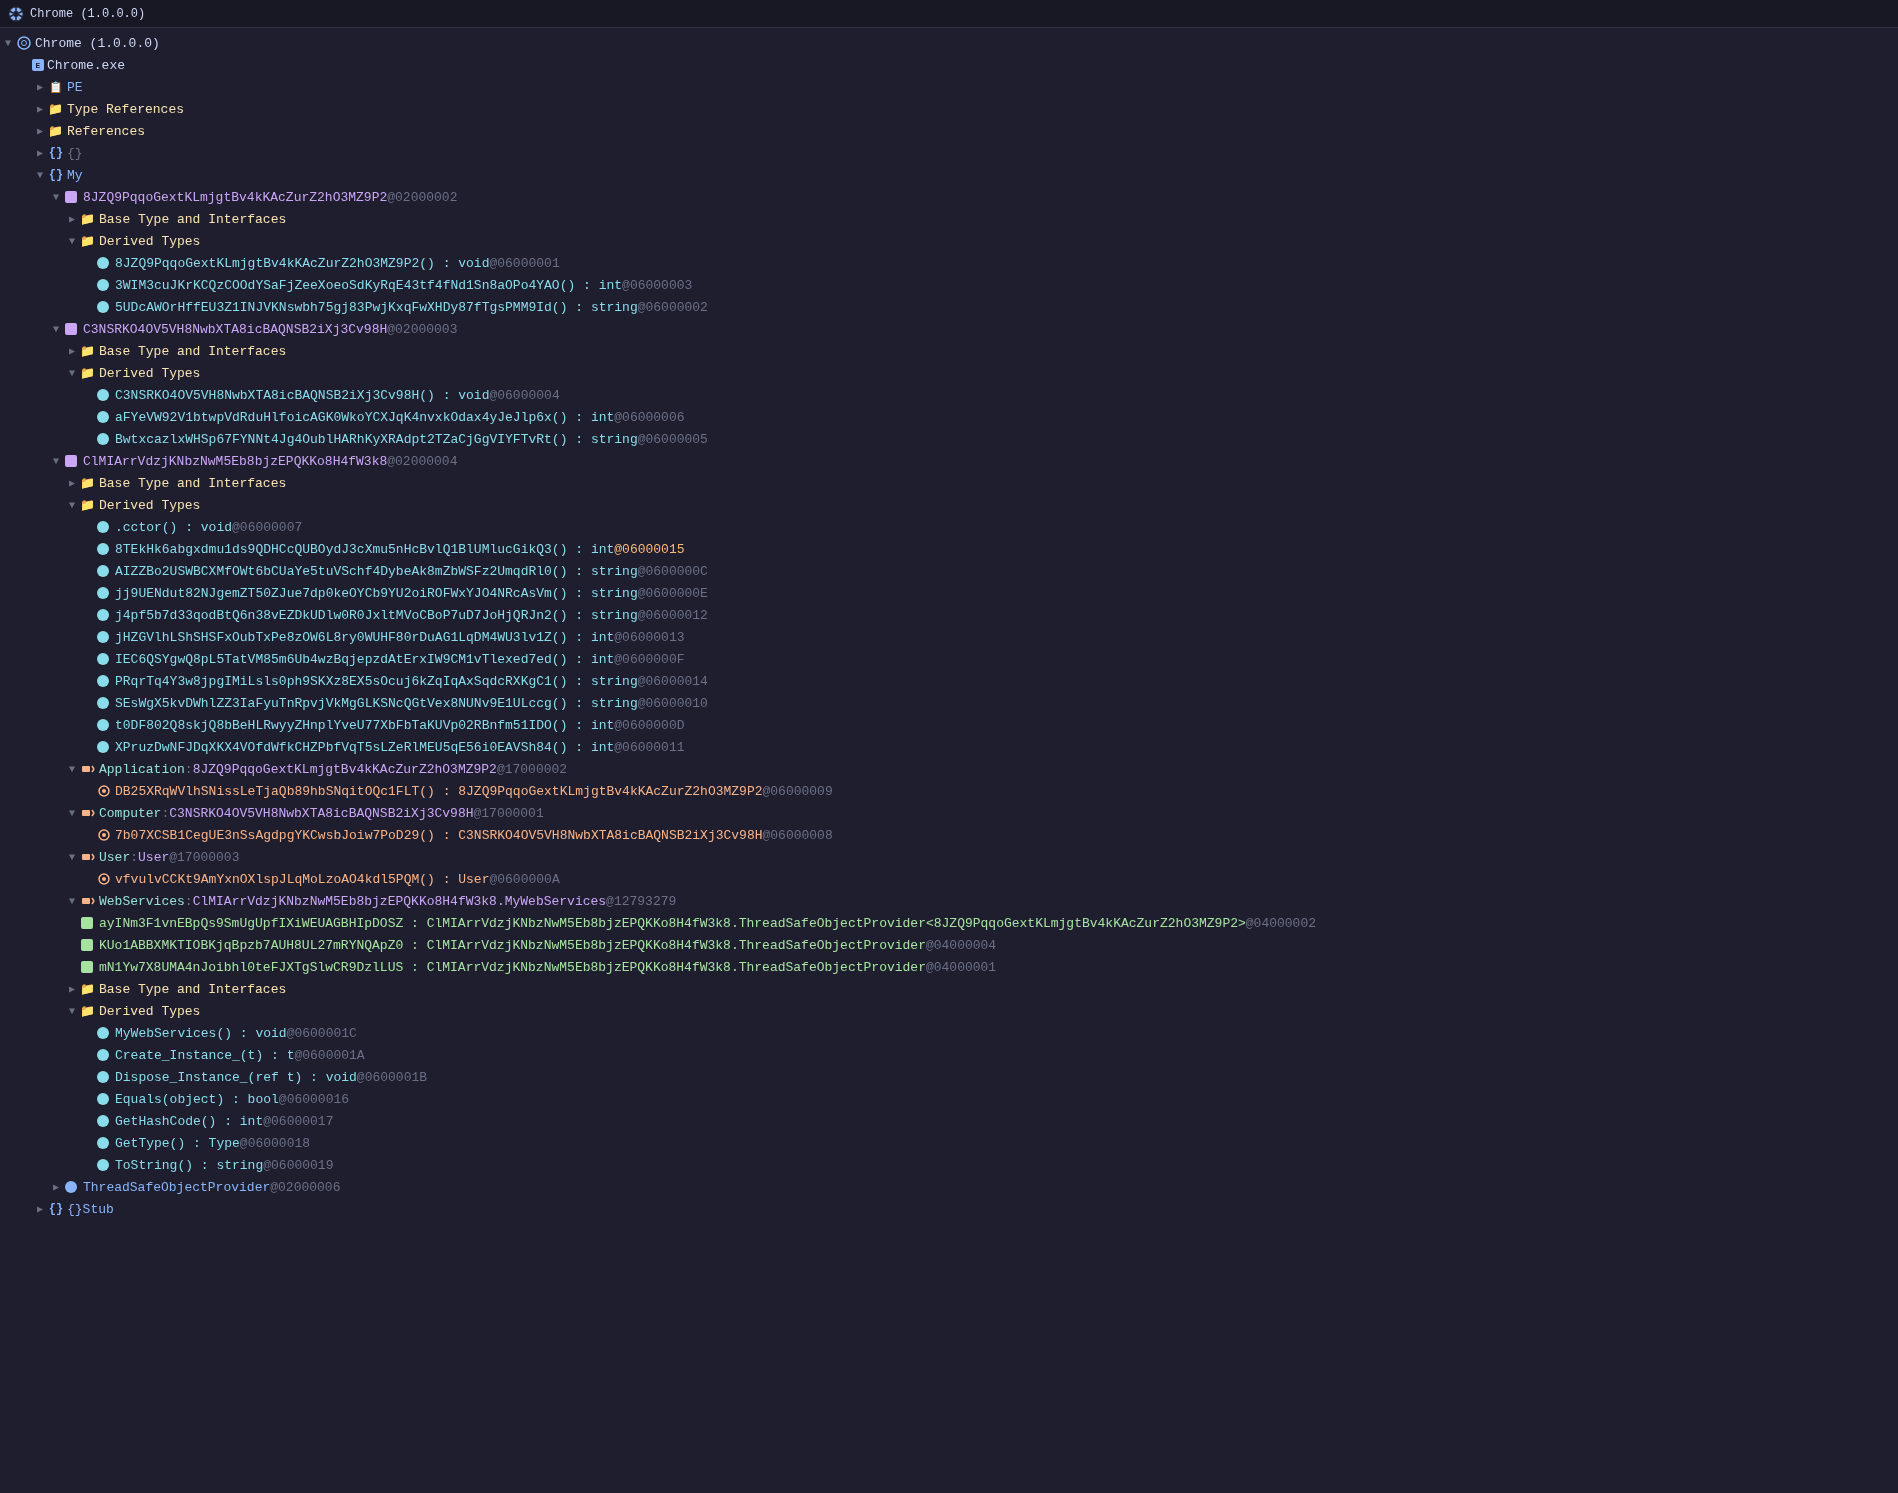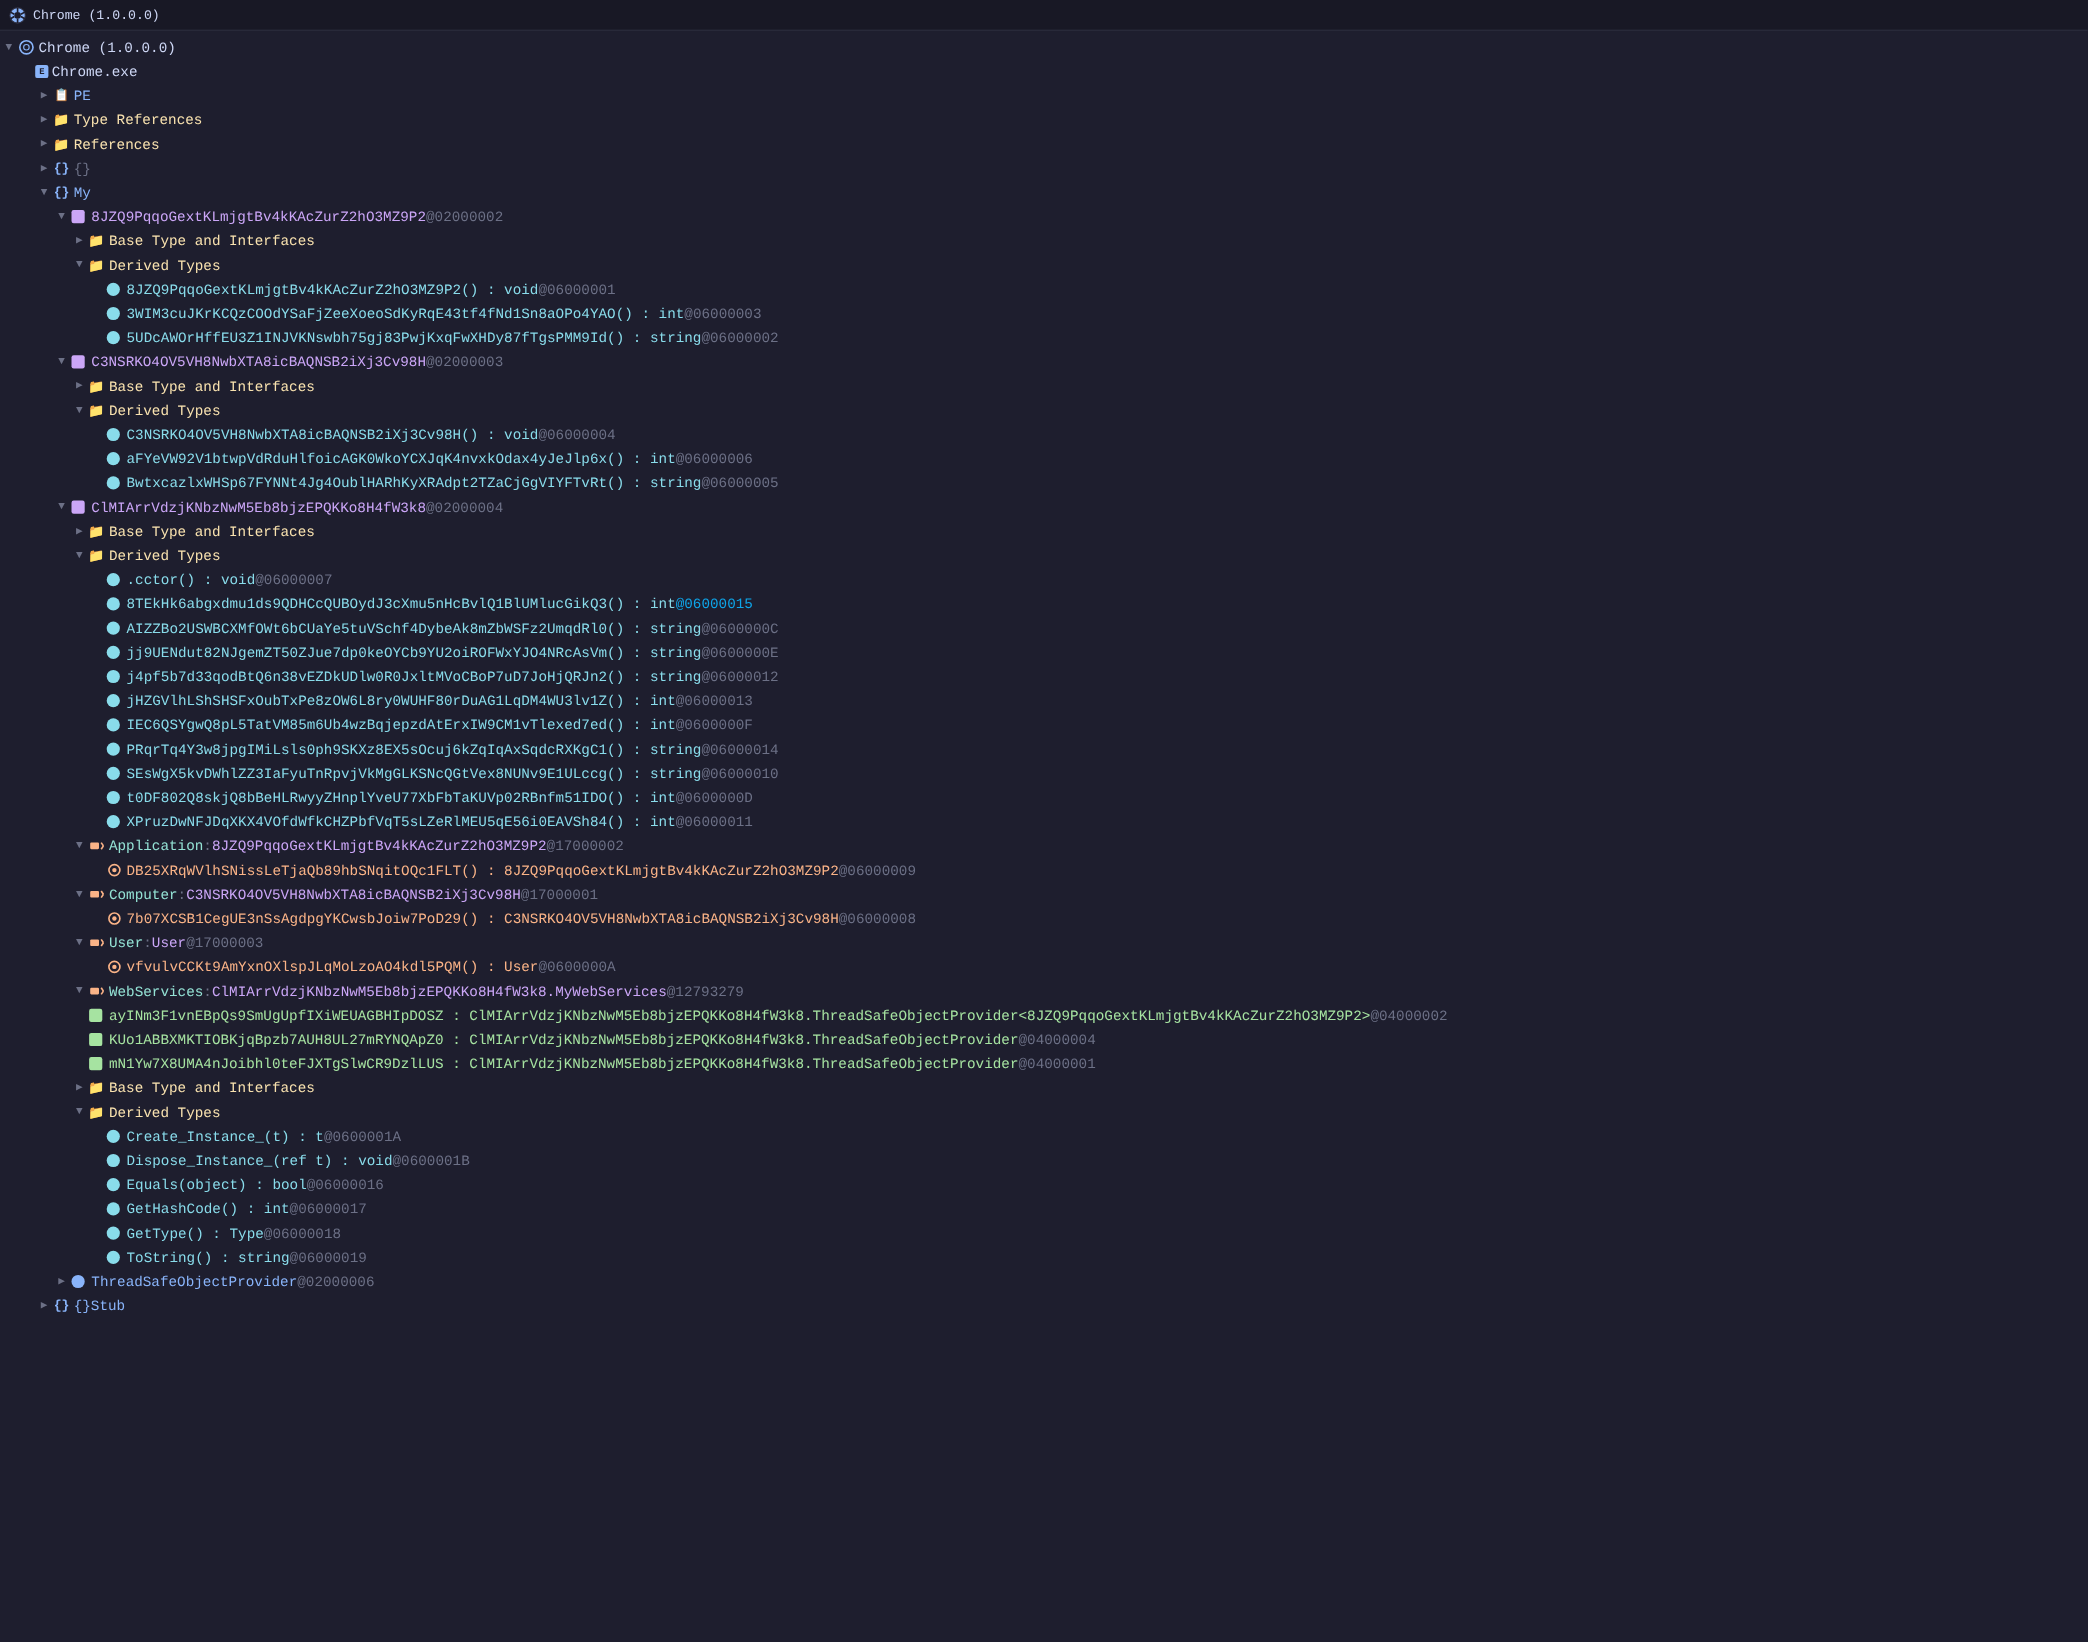--- a/index.html
+++ b/index.html
@@ -260,21 +260,21 @@
       <span style="color:#89dceb">.cctor() : void</span>
       <span style="color:#6c7086"> @06000007</span>
     </div>
     <div class="tree-row">
       <span class="indent" style="width:80px"></span>
       <span class="expand-arrow none"></span>
       <span class="node-icon">
         <span style="display:inline-block;width:12px;height:12px;background:#89dceb;border-radius:50%;margin-right:2px"></span>
       </span>
       <span style="color:#89dceb">8TEkHk6abgxdmu1ds9QDHCcQUBOydJ3cXmu5nHcBvlQ1BlUMlucGikQ3() : int</span>
-      <span style="color:#0ea5e9"> @06000015</span>
+      <span style="color:#fdba74"> @06000015</span>
     </div>
     <div class="tree-row">
       <span class="indent" style="width:80px"></span>
       <span class="expand-arrow none"></span>
       <span class="node-icon">
         <span style="display:inline-block;width:12px;height:12px;background:#89dceb;border-radius:50%;margin-right:2px"></span>
       </span>
       <span style="color:#89dceb">AIZZBo2USWBCXMfOWt6bCUaYe5tuVSchf4DybeAk8mZbWSFz2UmqdRl0() : string</span>
       <span style="color:#6c7086"> @0600000C</span>
     </div>
@@ -484,20 +484,29 @@
       <span class="expand-arrow open"></span>
       <span class="node-icon" style="color:#f9e2af;font-size:12px">📁</span>
       <span style="color:#f9e2af">Derived Types</span>
     </div>
     <div class="tree-row">
       <span class="indent" style="width:80px"></span>
       <span class="expand-arrow none"></span>
       <span class="node-icon">
         <span style="display:inline-block;width:12px;height:12px;background:#89dceb;border-radius:50%;margin-right:2px"></span>
       </span>
+      <span style="color:#89dceb">MyWebServices() : void</span>
+      <span style="color:#6c7086"> @0600001C</span>
+    </div>
+    <div class="tree-row">
+      <span class="indent" style="width:80px"></span>
+      <span class="expand-arrow none"></span>
+      <span class="node-icon">
+        <span style="display:inline-block;width:12px;height:12px;background:#89dceb;border-radius:50%;margin-right:2px"></span>
+      </span>
       <span style="color:#89dceb">Create_Instance_(t) : t</span>
       <span style="color:#6c7086"> @0600001A</span>
     </div>
     <div class="tree-row">
       <span class="indent" style="width:80px"></span>
       <span class="expand-arrow none"></span>
       <span class="node-icon">
         <span style="display:inline-block;width:12px;height:12px;background:#89dceb;border-radius:50%;margin-right:2px"></span>
       </span>
       <span style="color:#89dceb">Dispose_Instance_(ref t) : void</span>

